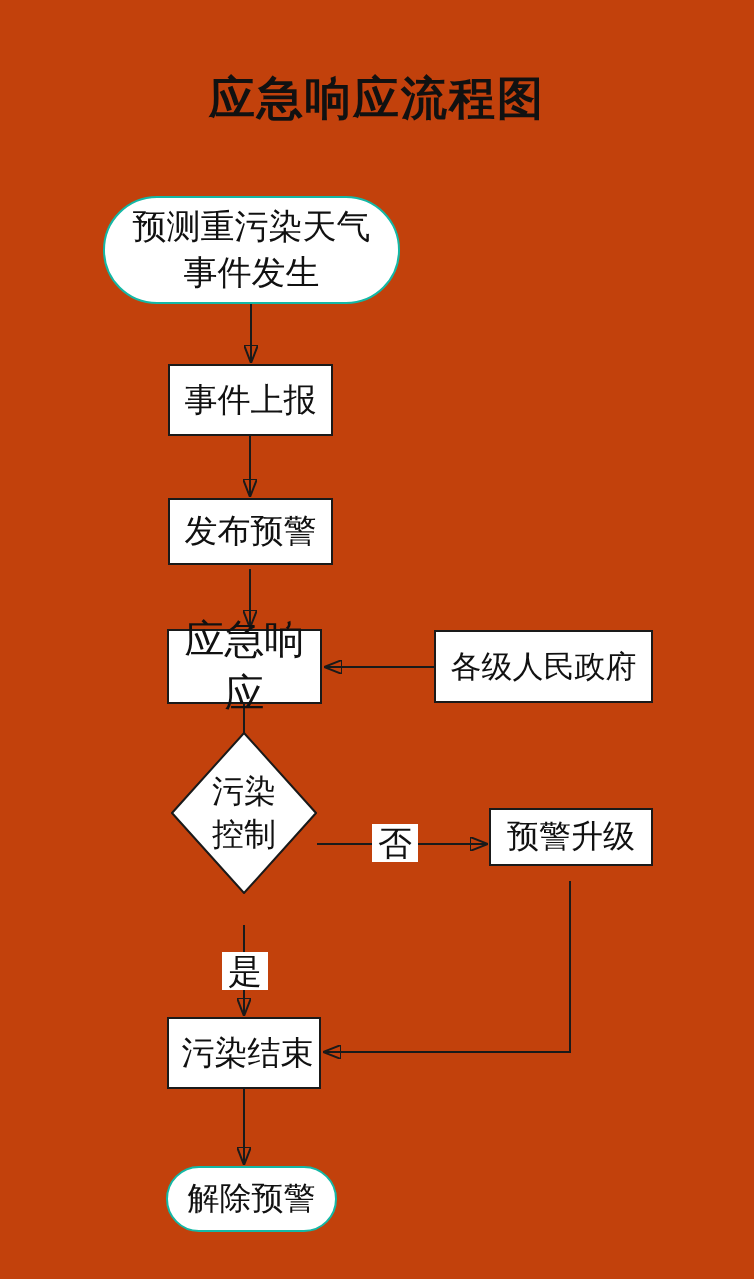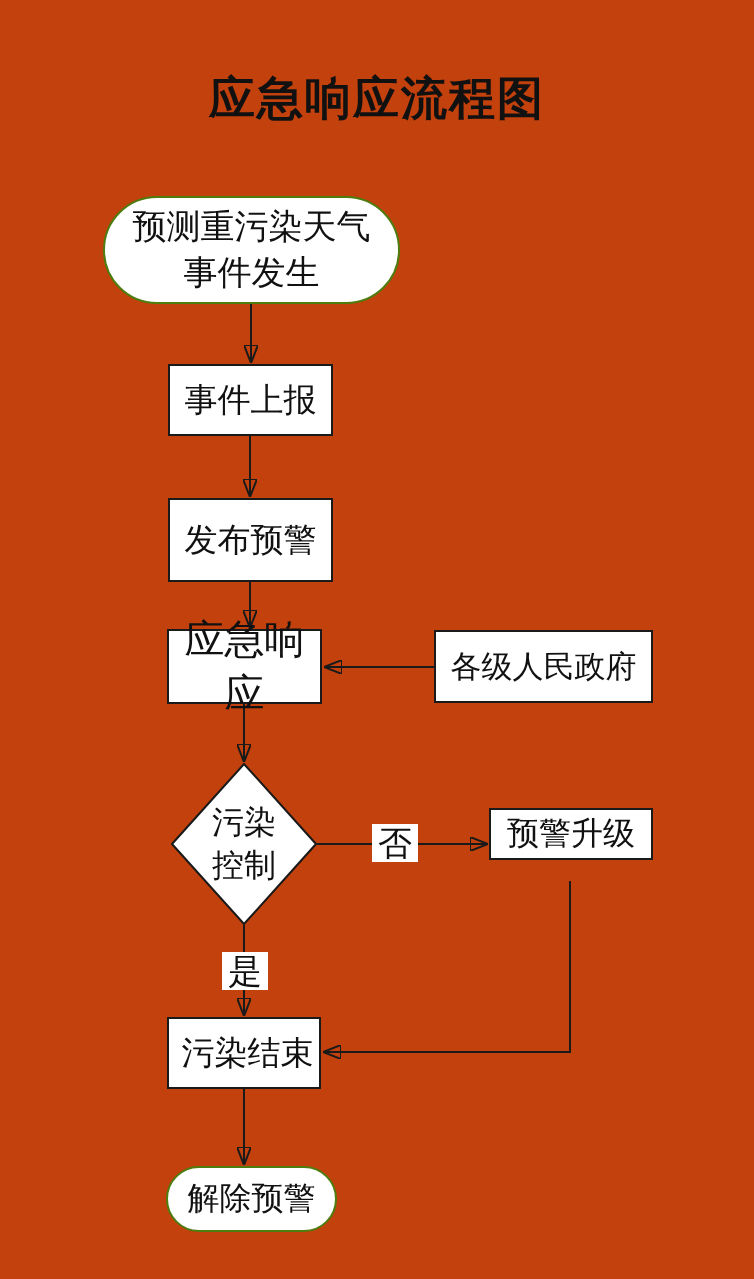--- a/index.html
+++ b/index.html
@@ -35,36 +35,36 @@
     justify-content: center;
     text-align: center;
     color: #111111;
     background: #ffffff;
   }
   .rect {
     border: 2px solid #1a1a1a;
     font-family: Liberation Serif, serif;
   }
   .terminator {
-    border: 2px solid #4d7c0f;
+    border: 2px solid #14b8a6;
   }
   .node .label {
     white-space: pre-line;
     line-height: 1.35;
   }
   .n-start   { left: 103px; top: 196px; width: 297px; height: 108px; border-radius: 54px; font-size: 34px; }
   .n-report  { left: 168px; top: 364px; width: 165px; height: 72px;  font-size: 33px; }
-  .n-warn    { left: 168px; top: 498px; width: 165px; height: 84px;  font-size: 33px; }
+  .n-warn    { left: 168px; top: 498px; width: 165px; height: 67px;  font-size: 33px; }
   .n-resp    { left: 167px; top: 629px; width: 155px; height: 75px;  font-size: 40px; }
   .n-gov     { left: 434px; top: 630px; width: 219px; height: 73px;  font-size: 31px; }
-  .n-upgrade { left: 489px; top: 808px; width: 164px; height: 52px;  font-size: 32px; }
+  .n-upgrade { left: 489px; top: 808px; width: 164px; height: 58px;  font-size: 32px; }
   .n-endpol  { left: 167px; top: 1017px; width: 154px; height: 72px; font-size: 33px; padding-left: 7px; }
   .n-end     { left: 166px; top: 1166px; width: 171px; height: 66px; border-radius: 33px; font-size: 32px; }
   .n-decision {
-    left: 171px; top: 763px; width: 146px; height: 162px;
+    left: 171px; top: 732px; width: 146px; height: 162px;
     font-size: 32px;
     background: transparent;
   }
   .n-decision svg.diamond-shape {
     position: absolute;
     left: 0; top: 0;
     width: 100%; height: 100%;
   }
   .n-decision .label { position: relative; }
   .edge-label {

